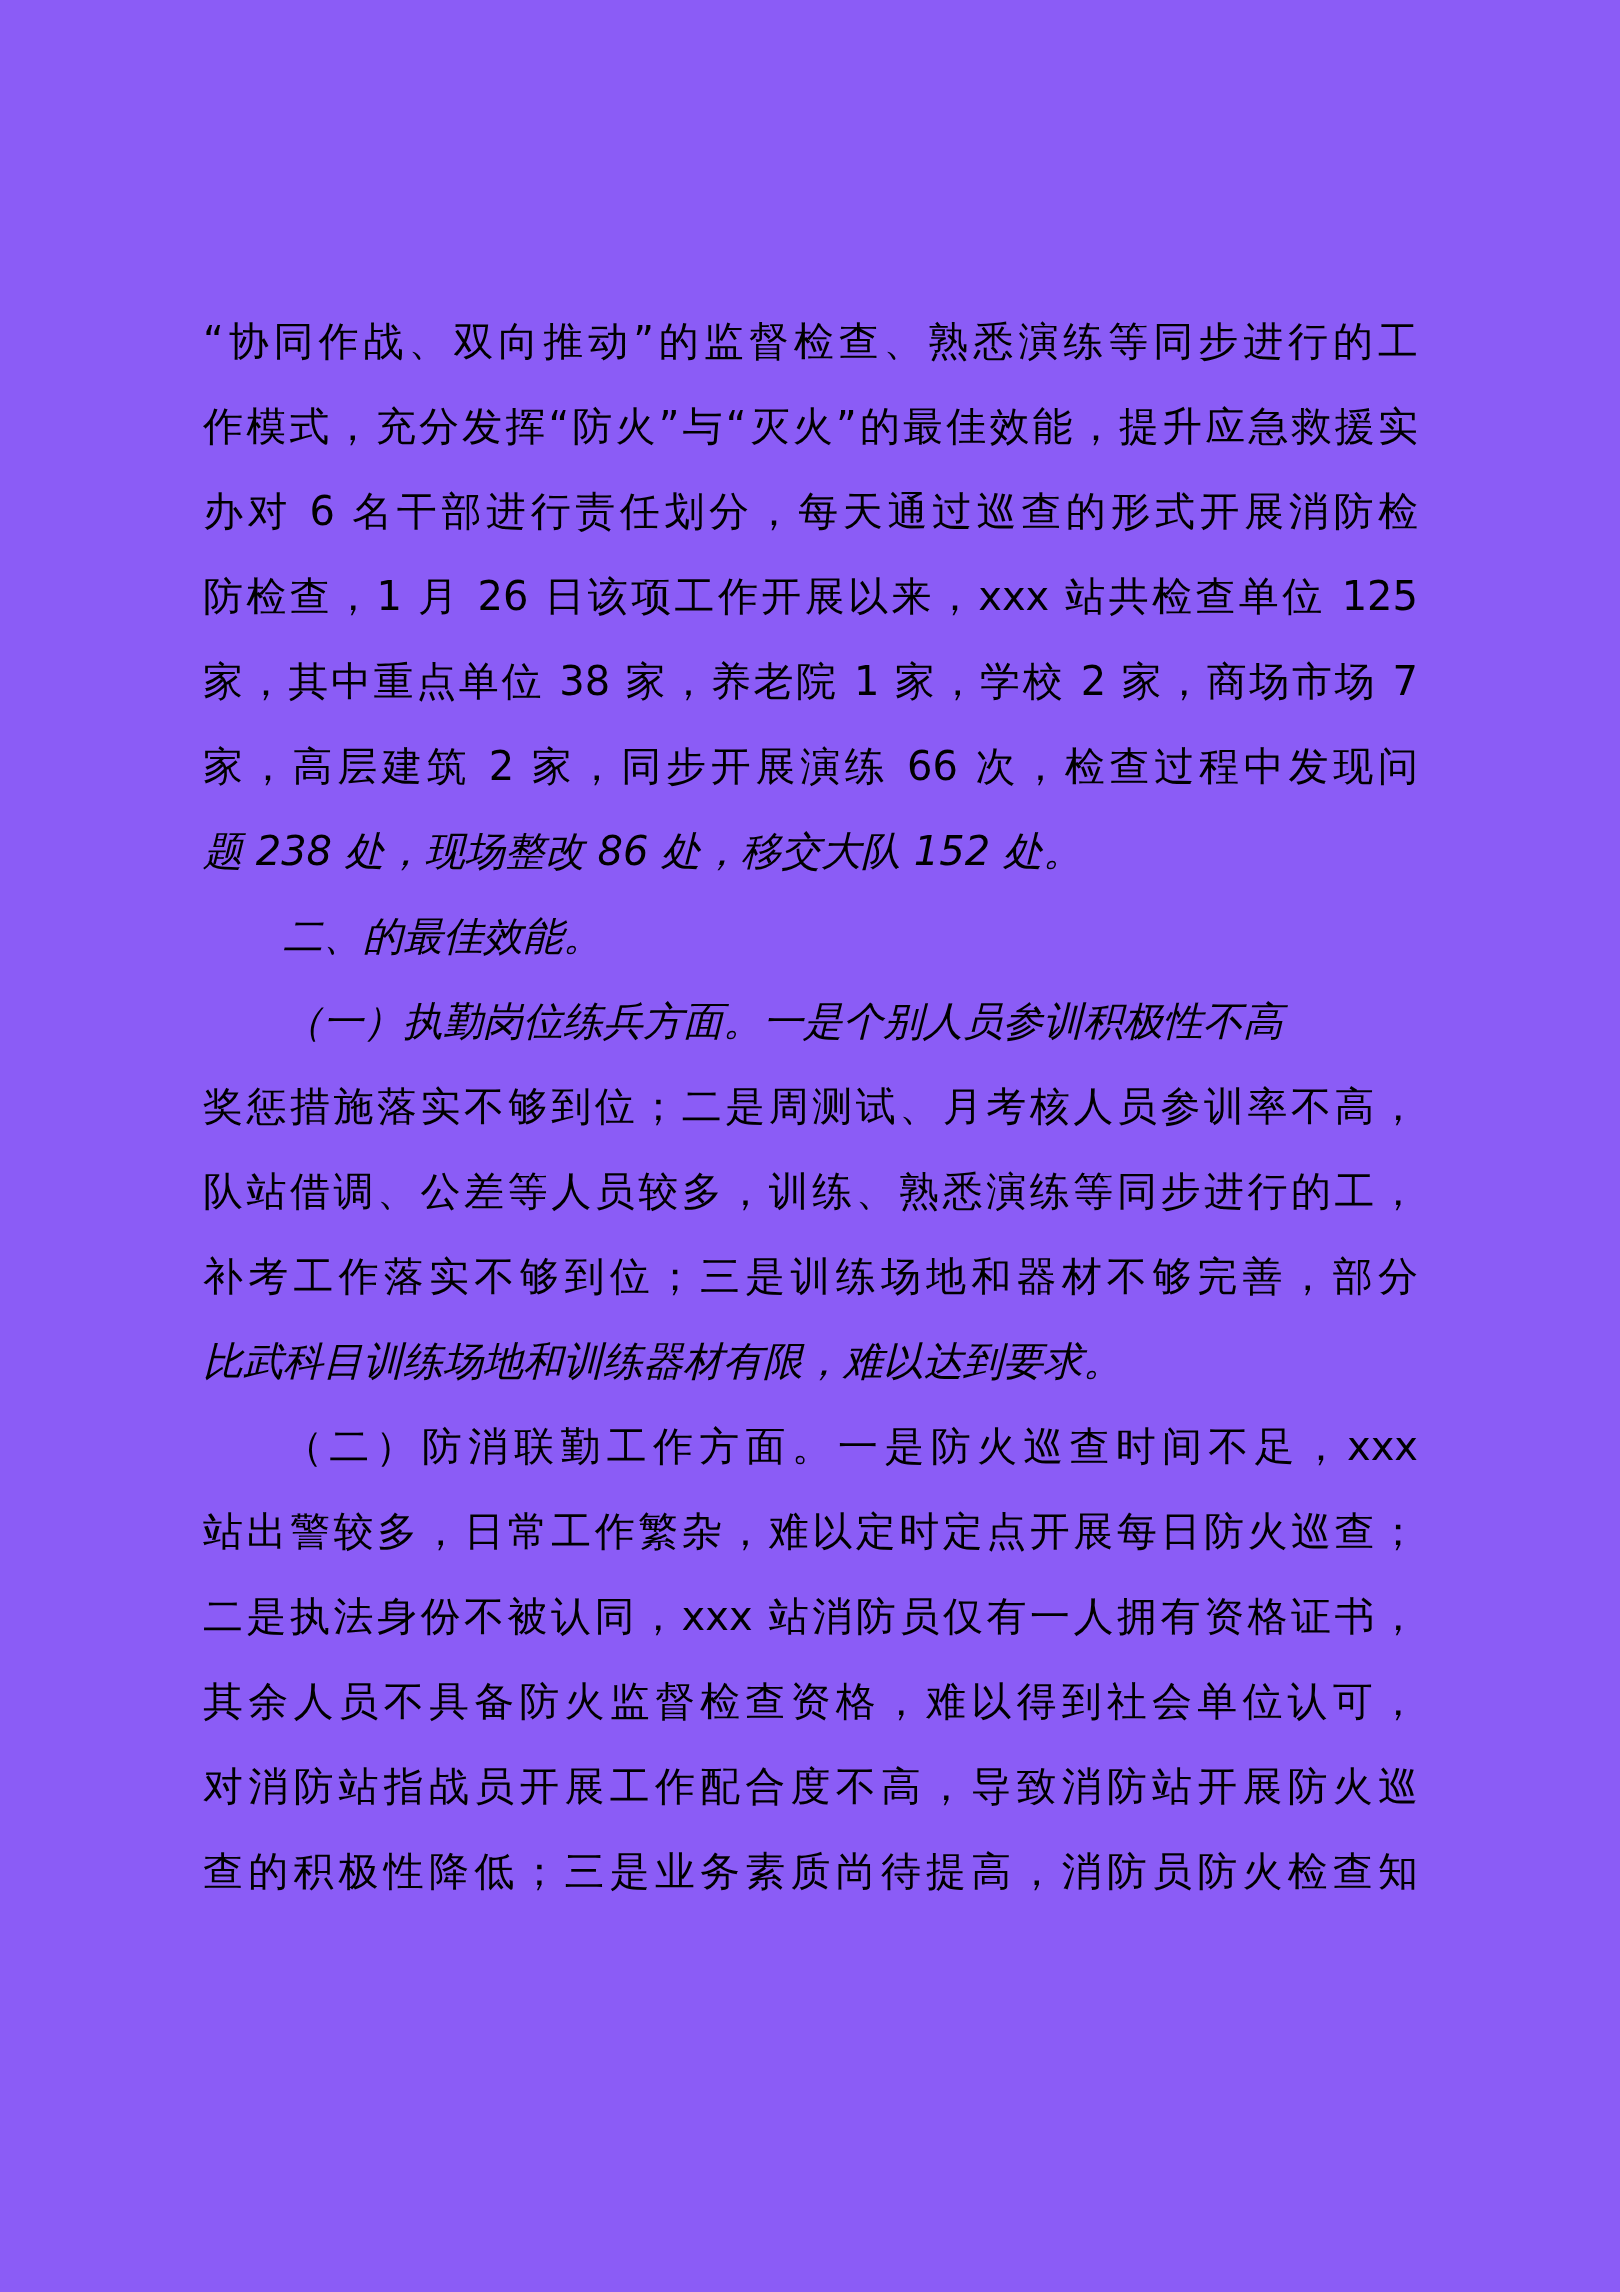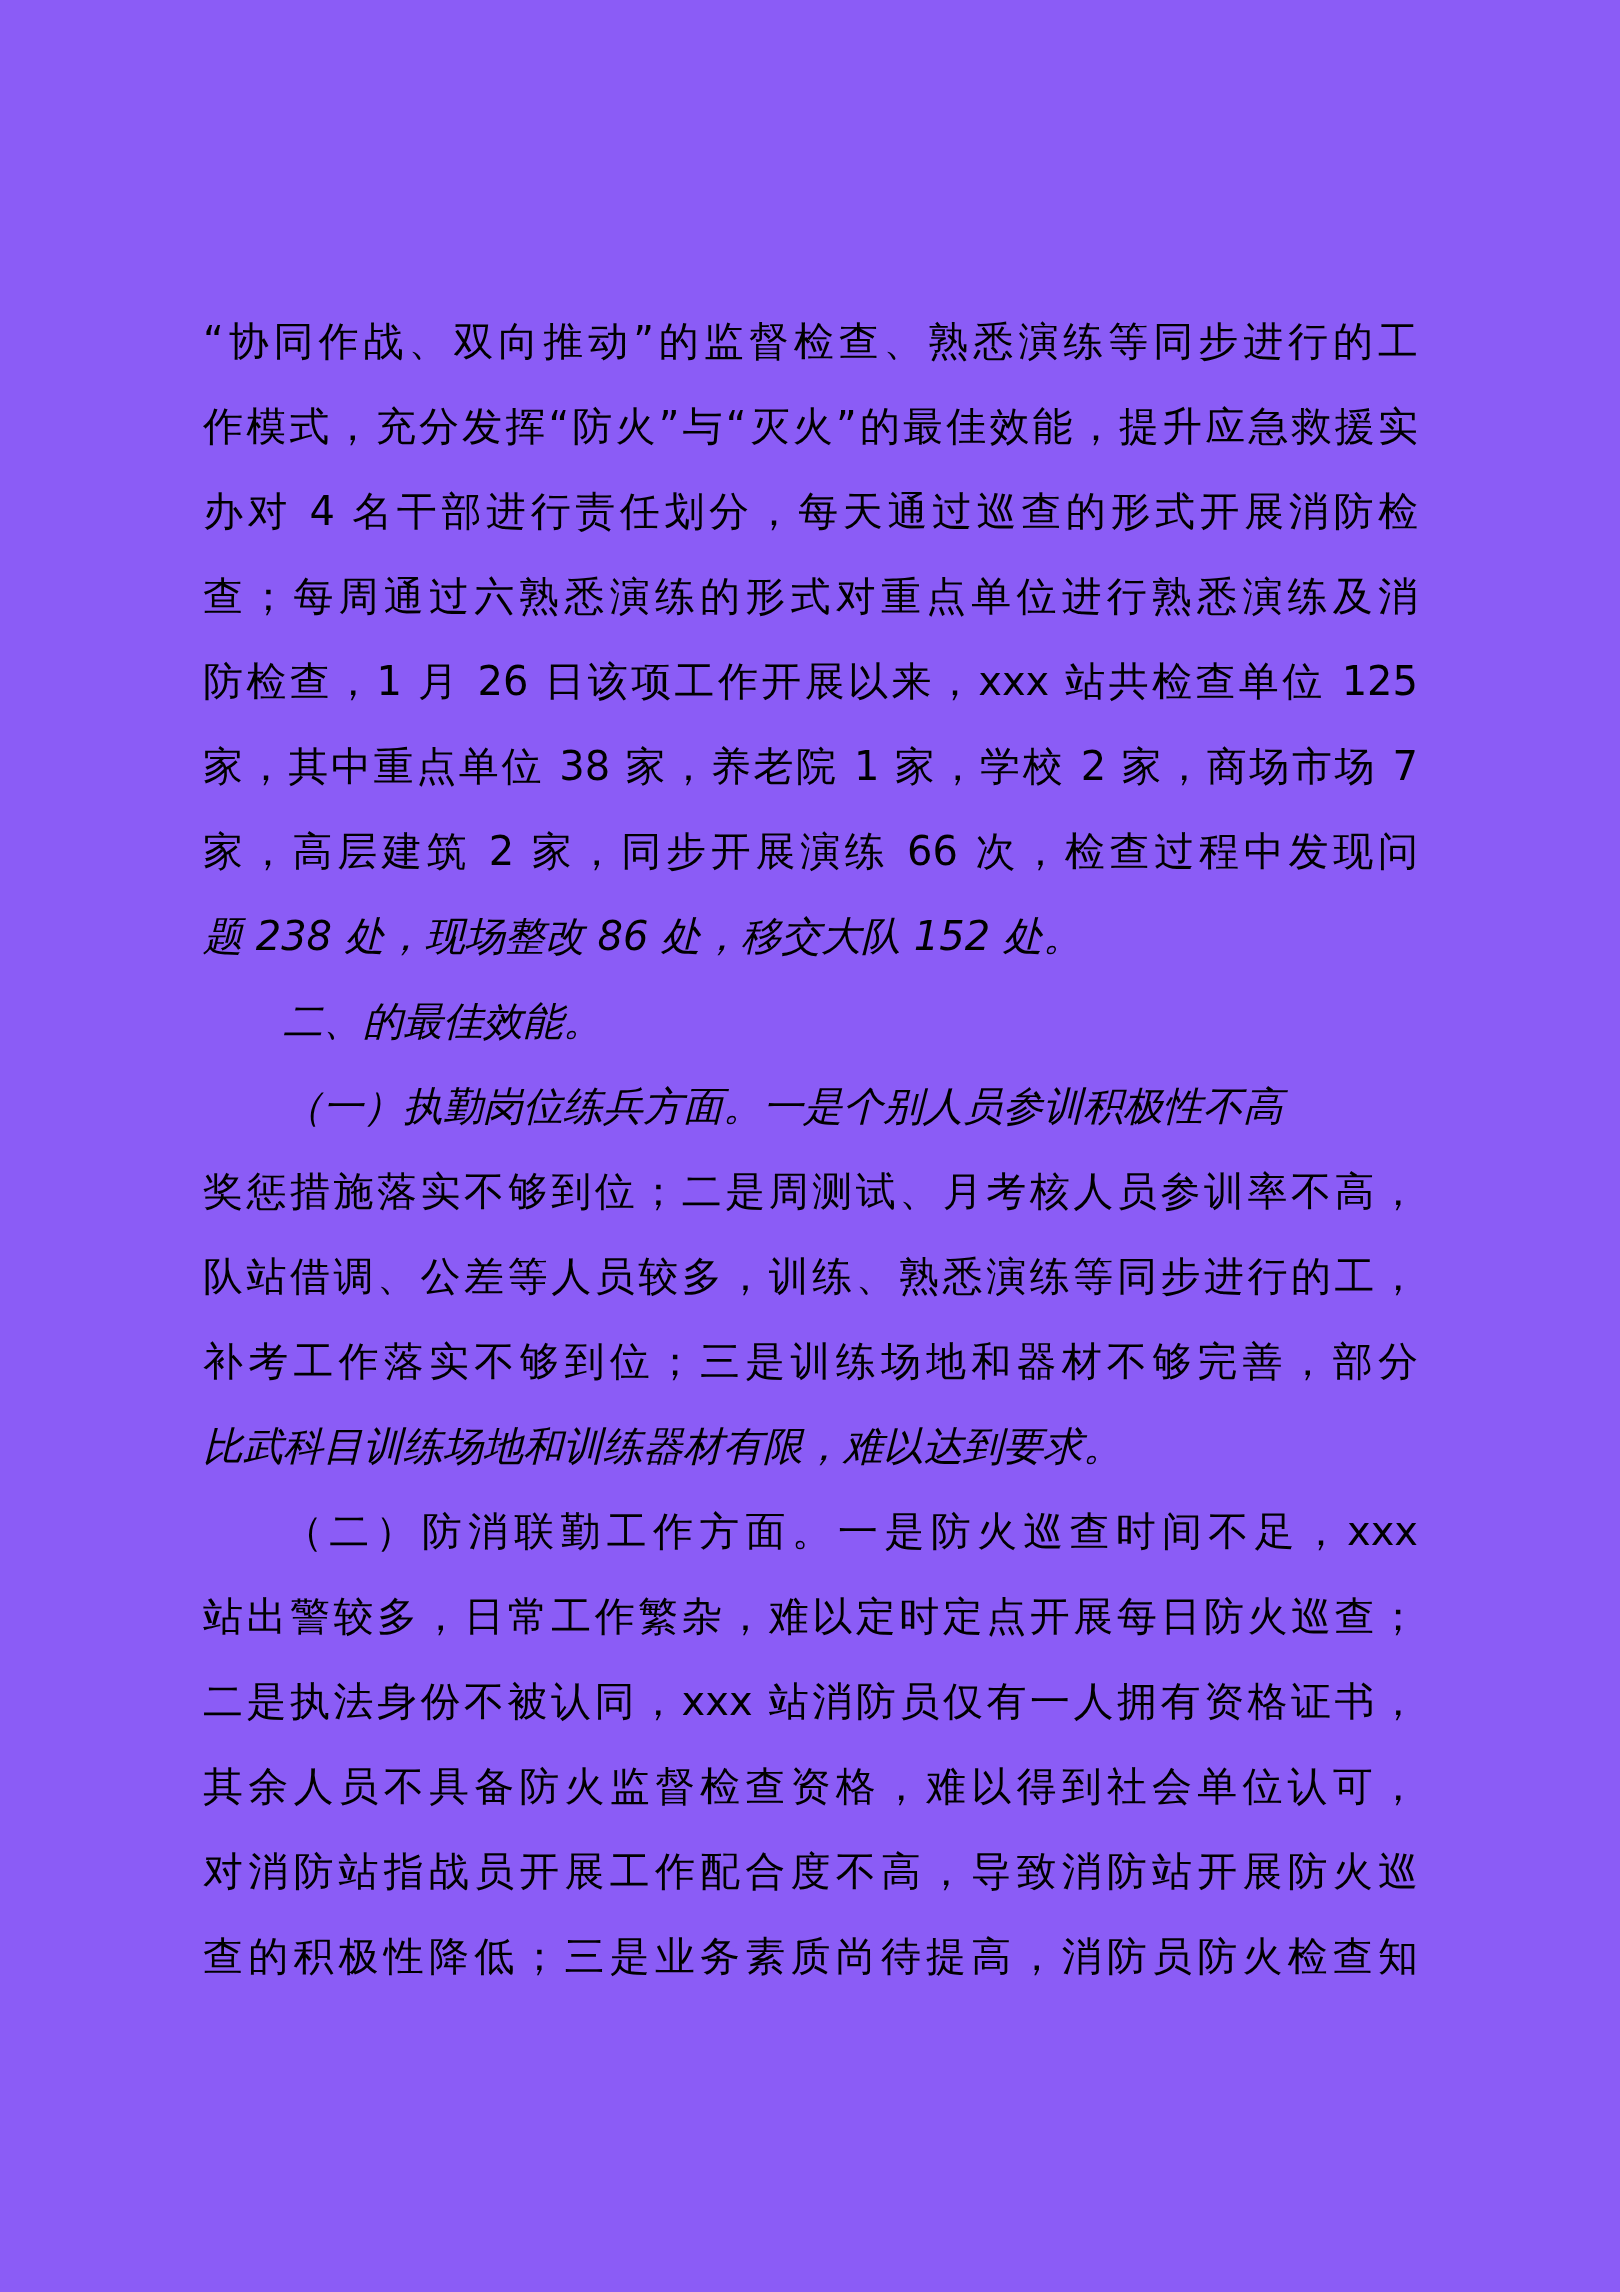--- a/index.html
+++ b/index.html
@@ -44,22 +44,21 @@
     text-indent: 2em;
   }
 </style>
 </head>
 <body>
 
 <div class="page">
   <div class="doc">
       <div class="line">“协同作战、双向推动”的监督检查、熟悉演练等同步进行的工</div>
       <div class="line">作模式，充分发挥“防火”与“灭火”的最佳效能，提升应急救援实</div>
-      <div class="line">办对 4 名干部进行责任划分，每天通过巡查的形式开展消防检</div>
-      <div class="line">查；每周通过六熟悉演练的形式对重点单位进行熟悉演练及消</div>
+      <div class="line">办对 6 名干部进行责任划分，每天通过巡查的形式开展消防检</div>
       <div class="line">防检查，1 月 26 日该项工作开展以来，xxx 站共检查单位 125</div>
       <div class="line">家，其中重点单位 38 家，养老院 1 家，学校 2 家，商场市场 7</div>
       <div class="line">家，高层建筑 2 家，同步开展演练 66 次，检查过程中发现问</div>
       <div class="line noj">题 238 处，现场整改 86 处，移交大队 152 处。</div>
       <div class="line noj ind">二、的最佳效能。</div>
       <div class="line noj ind">（一）执勤岗位练兵方面。一是个别人员参训积极性不高</div>
       <div class="line">奖惩措施落实不够到位；二是周测试、月考核人员参训率不高，</div>
       <div class="line">队站借调、公差等人员较多，训练、熟悉演练等同步进行的工，</div>
       <div class="line">补考工作落实不够到位；三是训练场地和器材不够完善，部分</div>
       <div class="line noj">比武科目训练场地和训练器材有限，难以达到要求。</div>

